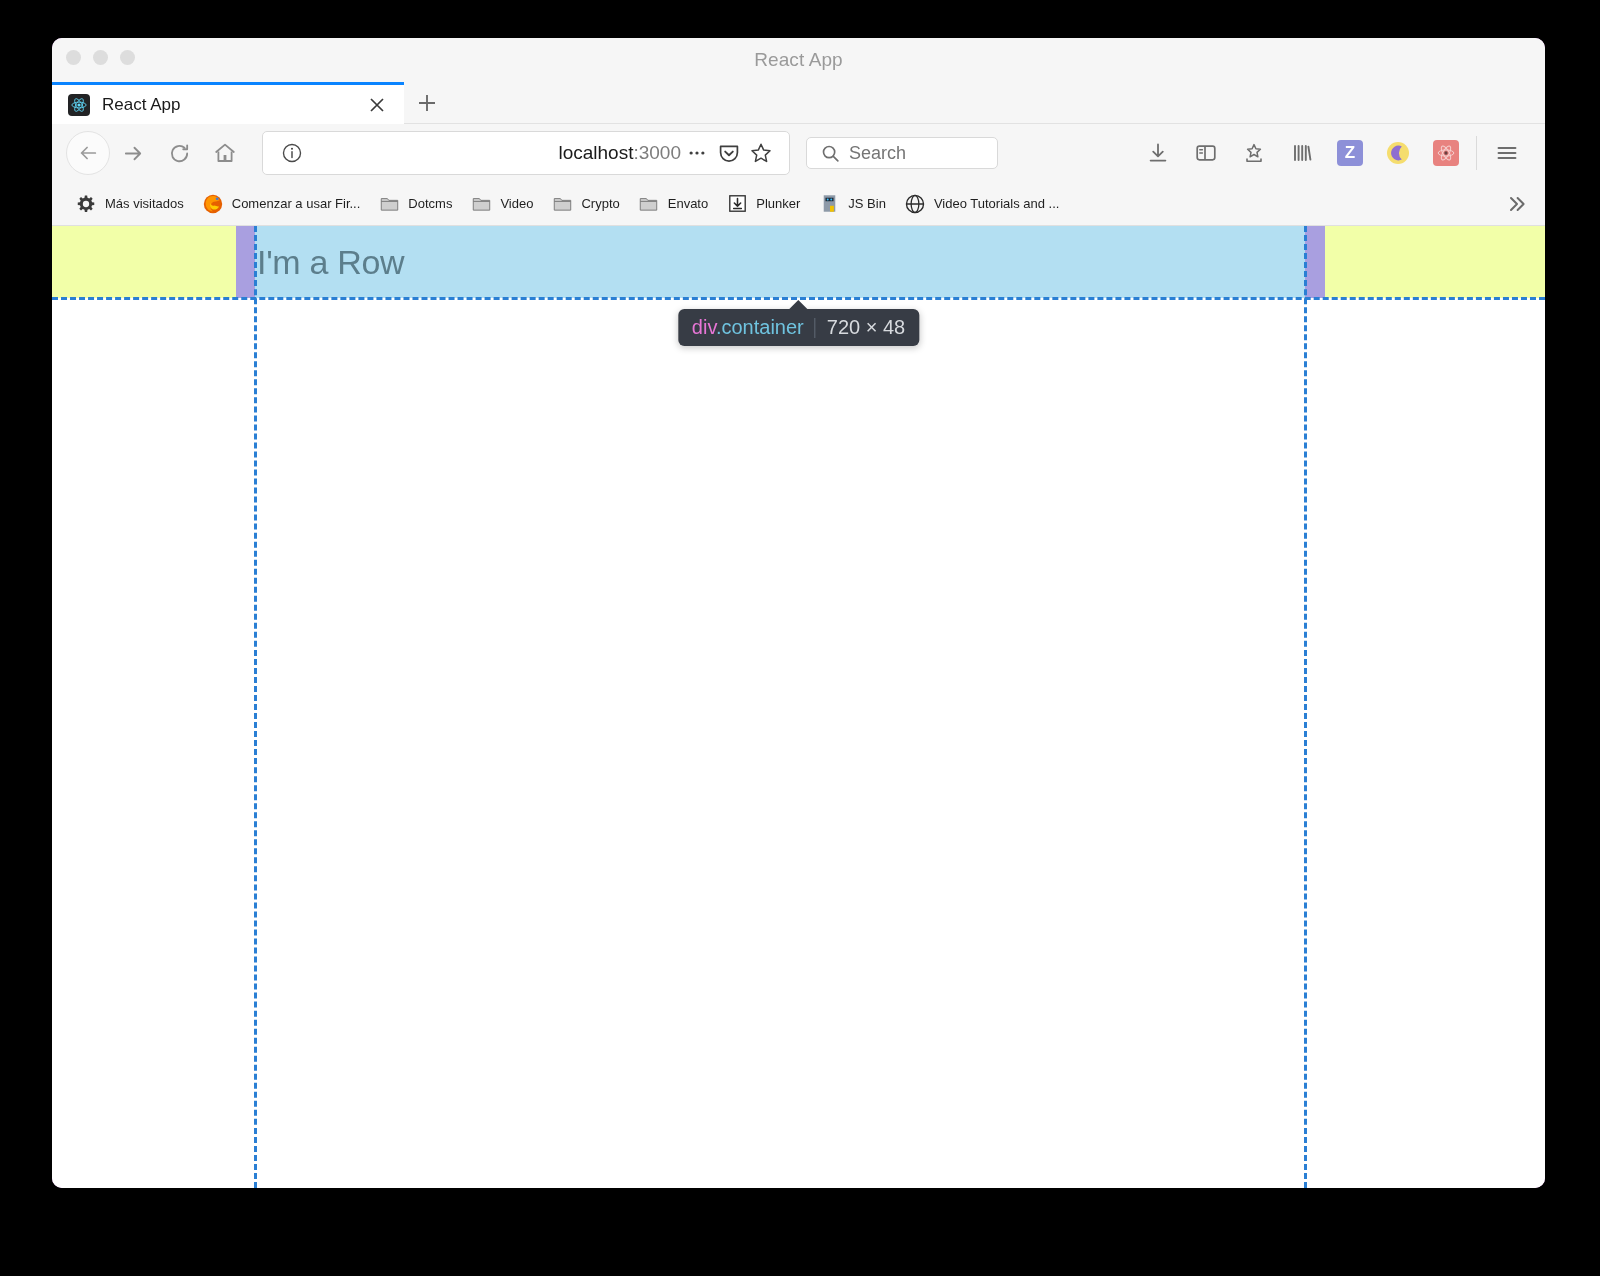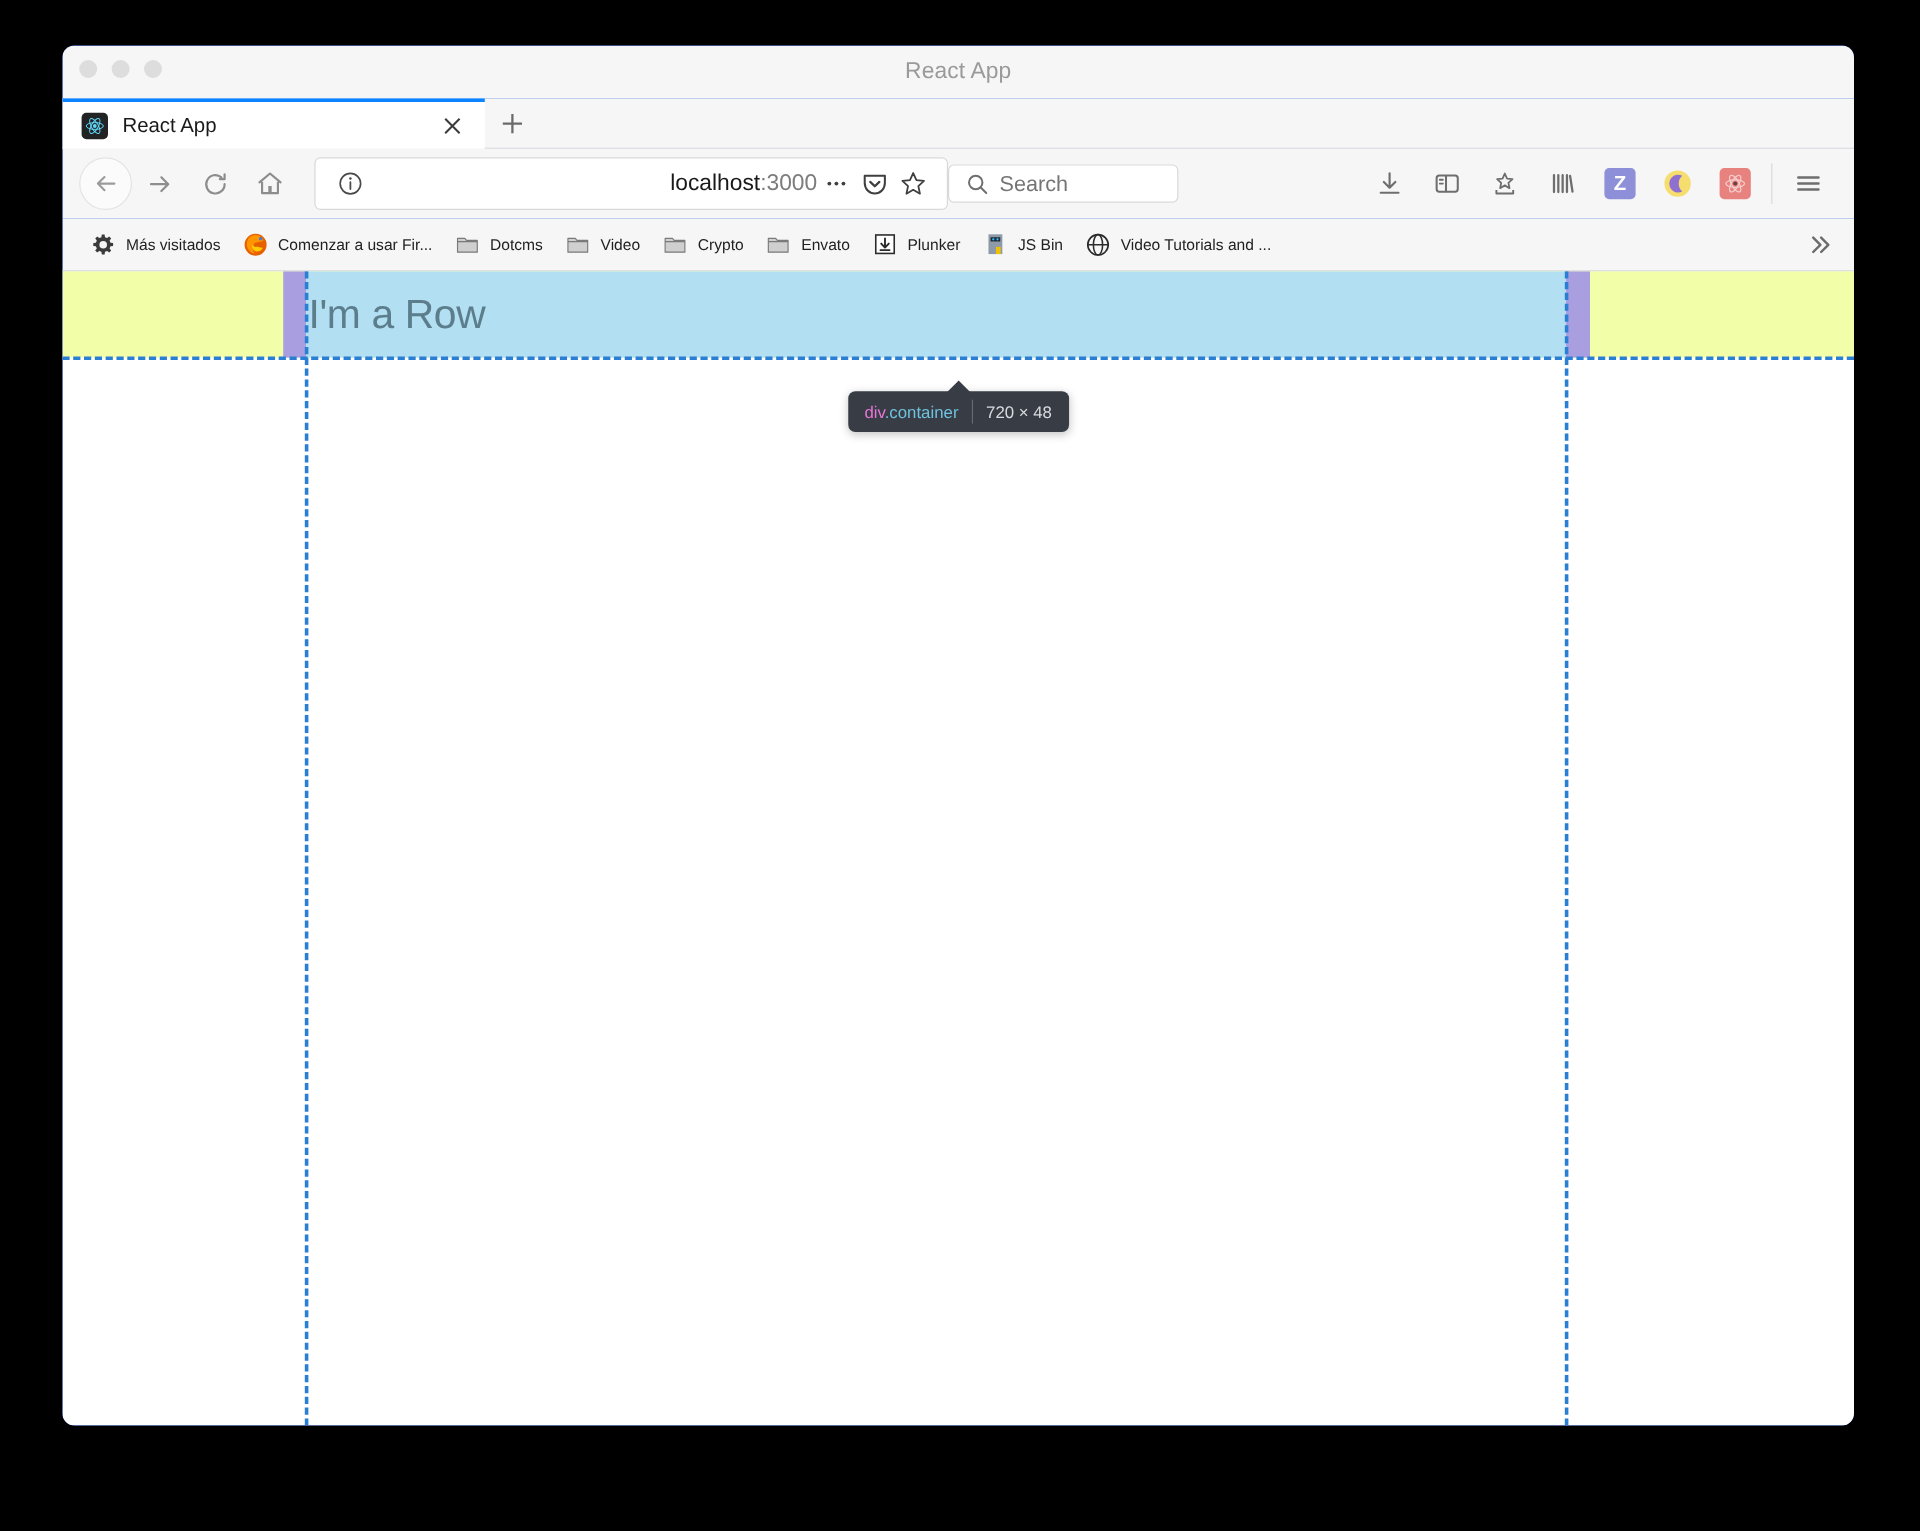--- a/index.html
+++ b/index.html
@@ -8,21 +8,21 @@
     background: #000;
     font-family: "Liberation Sans", sans-serif;
     overflow: hidden;
   }
 
   
   .browser-window {
     position: absolute;
     left: 52px; top: 38px;
     width: 1493px; height: 1150px;
-    background: #1d4ed8;
+    background: #f0abfc;
     border-radius: 10px;
     overflow: hidden;
     box-shadow: 0 10px 40px rgba(0,0,0,0.45);
     display: flex;
     flex-direction: column;
   }
 
   
   .titlebar {
     position: relative;
@@ -155,20 +155,21 @@
   }
   .url-text .port { color: #7d7d7d; }
   .url-action {
     width: 32px; height: 32px;
     display: flex; align-items: center; justify-content: center;
     color: #3f3f3f;
     flex: 0 0 32px;
   }
 
   .searchbar {
+    margin-left: 16px;
     flex: 0 0 192px;
     height: 32px;
     background: #ffffff;
     border: 1px solid #d9d9d9;
     border-radius: 5px;
     display: flex;
     align-items: center;
     padding: 0 10px;
   }
   .search-icon {
@@ -304,29 +305,29 @@
     width: 0;
     border-left: 3px dashed #2a7fd4;
   }
   .guide-v.left  { left: 202px; }
   .guide-v.right { left: 1252px; }
 
   
   .inspector-tip {
     position: absolute;
     left: 50%;
-    top: 100px;
+    top: 83px;
     transform: translateX(-50%);
     background: #373c45;
     border-radius: 6px;
     padding: 7px 14px;
     display: flex;
     align-items: center;
     gap: 11px;
-    font-size: 14px;
+    font-size: 20px;
     white-space: nowrap;
     box-shadow: 0 2px 7px rgba(0,0,0,0.22);
   }
   .inspector-tip::before {
     content: "";
     position: absolute;
     top: -9px;
     left: 50%;
     transform: translateX(-50%);
     border-left: 10px solid transparent;

